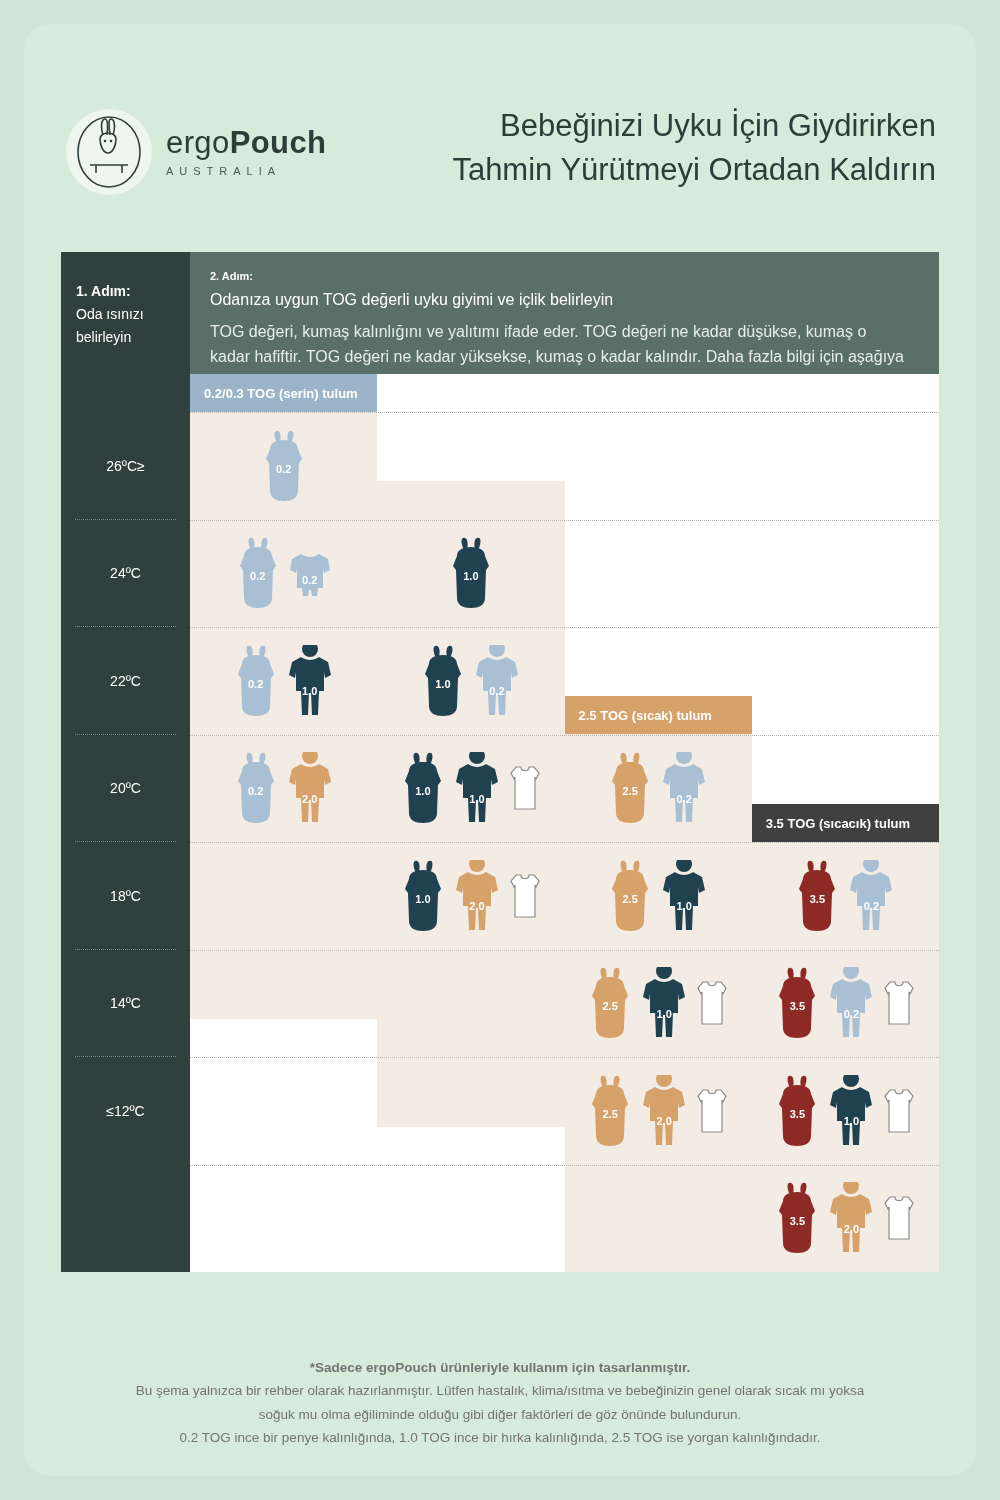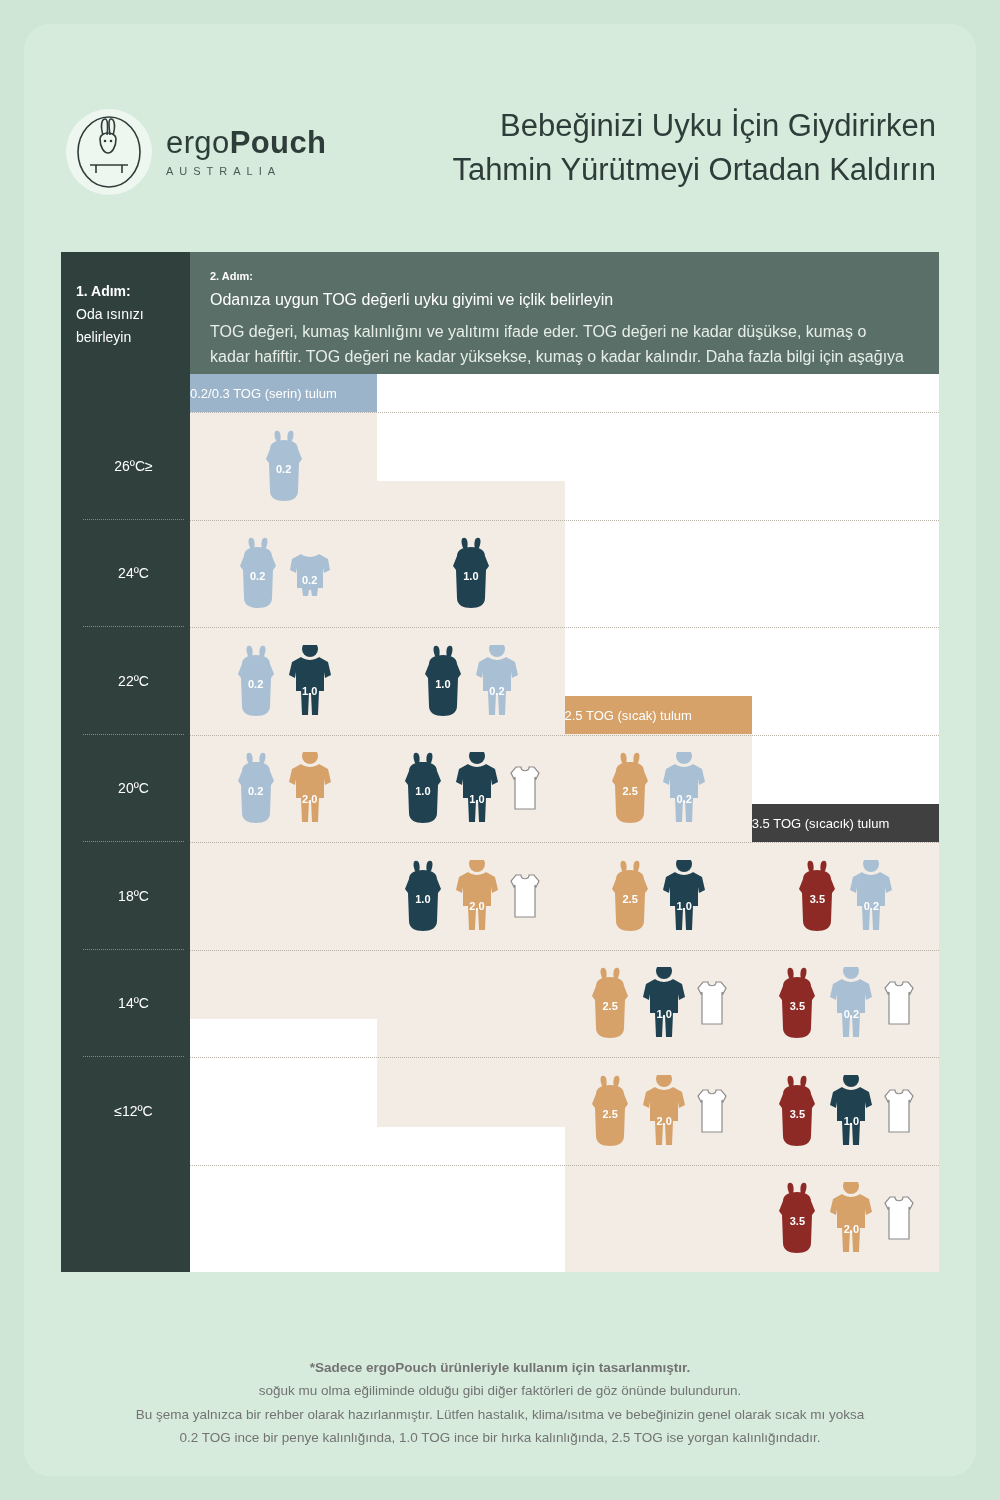--- a/index.html
+++ b/index.html
@@ -28,40 +28,40 @@
     font-size:31px;line-height:1.42;color:#2f3d3a;font-weight:400;
   }
   
   .chart{position:absolute;left:37px;top:228px;width:922px;height:1020px;}
   .step1col{
     position:absolute;left:0;top:0;width:129px;height:1020px;
     background:#2f403d;color:#ffffff;box-sizing:border-box;
   }
   .step1-label{position:absolute;left:15px;top:28px;font-size:14px;line-height:1.65;}
   .step1-label b{font-weight:700;}
-  .temps{position:absolute;left:0;top:160px;width:129px;margin-left:8px;}
+  .temps{position:absolute;left:0;top:160px;width:129px;}
   .temp-cell{height:107.5px;display:flex;align-items:center;justify-content:center;
     font-size:14px;color:#fff;position:relative;}
   .temp-cell:after{content:"";position:absolute;left:14px;right:14px;bottom:0;
     border-bottom:1px dotted #7b8b87;}
   .temp-cell:last-child:after{display:none;}
   .step2head{
     position:absolute;left:129px;top:0;width:749px;height:122px;
     background:#5a6f67;color:#fff;box-sizing:border-box;padding:18px 20px 0 20px;
   }
   .s2-a{font-size:11px;font-weight:700;margin-bottom:9px;}
   .s2-b{font-size:16px;margin-bottom:11px;}
   .s2-c{font-size:16px;line-height:1.55;color:#e7eeea;width:700px;}
   .grid{position:absolute;left:129px;top:122px;width:749px;height:898px;background:#ffffff;}
   
   .band{position:absolute;top:0;width:187.25px;background:#f3ece5;}
   .col0{left:0;}   .col1{left:187.25px;} .col2{left:374.5px;} .col3{left:561.75px;}
   
   .colhead{position:absolute;height:38px;box-sizing:border-box;
-    display:flex;align-items:center;color:#fff;font-size:13px;font-weight:400;}
+    display:flex;align-items:center;padding-left:14px;color:#fff;font-size:13px;font-weight:700;}
   .ch0{left:0;top:0;width:187.25px;background:#9bb4c9;}
   .ch1{left:187.25px;top:107px;width:187.25px;background:#1f4150;}
   .ch2{left:374.5px;top:322px;width:187.25px;background:#d6a26a;}
   .ch3{left:561.75px;top:430px;width:187.25px;background:#404040;}
   
   .rowsep{position:absolute;left:0;width:749px;border-bottom:1px dotted #b9b2a9;}
   .cell{position:absolute;height:107.5px;width:187.25px;
     display:flex;align-items:center;justify-content:center;gap:6px;box-sizing:border-box;}
   .garment{position:relative;display:flex;align-items:center;justify-content:center;}
   .garment .tog{
@@ -458,17 +458,17 @@
                 <path d="M8 4 L13 4 C13 9 21 9 21 4 L26 4 L31 10 L28 16 L27 14 L27 46 L7 46 L7 14 L6 16 L3 10 Z" fill="#ffffff" stroke="#8c8c8c" stroke-width="1.2"></path>
               </svg>
             </div>
           </div>
         </div>
     </div>
   </div>
 
   <div class="footer">
     <div class="fl1">*Sadece ergoPouch ürünleriyle kullanım için tasarlanmıştır.</div>
+    <div>Bu şema yalnızca bir rehber olarak hazırlanmıştır. Lütfen hastalık, klima/ısıtma ve bebeğinizin genel olarak sıcak mı yoksa</div>
     <div>soğuk mu olma eğiliminde olduğu gibi diğer faktörleri de göz önünde bulundurun.</div>
-    <div>Bu şema yalnızca bir rehber olarak hazırlanmıştır. Lütfen hastalık, klima/ısıtma ve bebeğinizin genel olarak sıcak mı yoksa</div>
     <div>0.2 TOG ince bir penye kalınlığında, 1.0 TOG ince bir hırka kalınlığında, 2.5 TOG ise yorgan kalınlığındadır.</div>
   </div>
 </div>
 
 </body></html>

